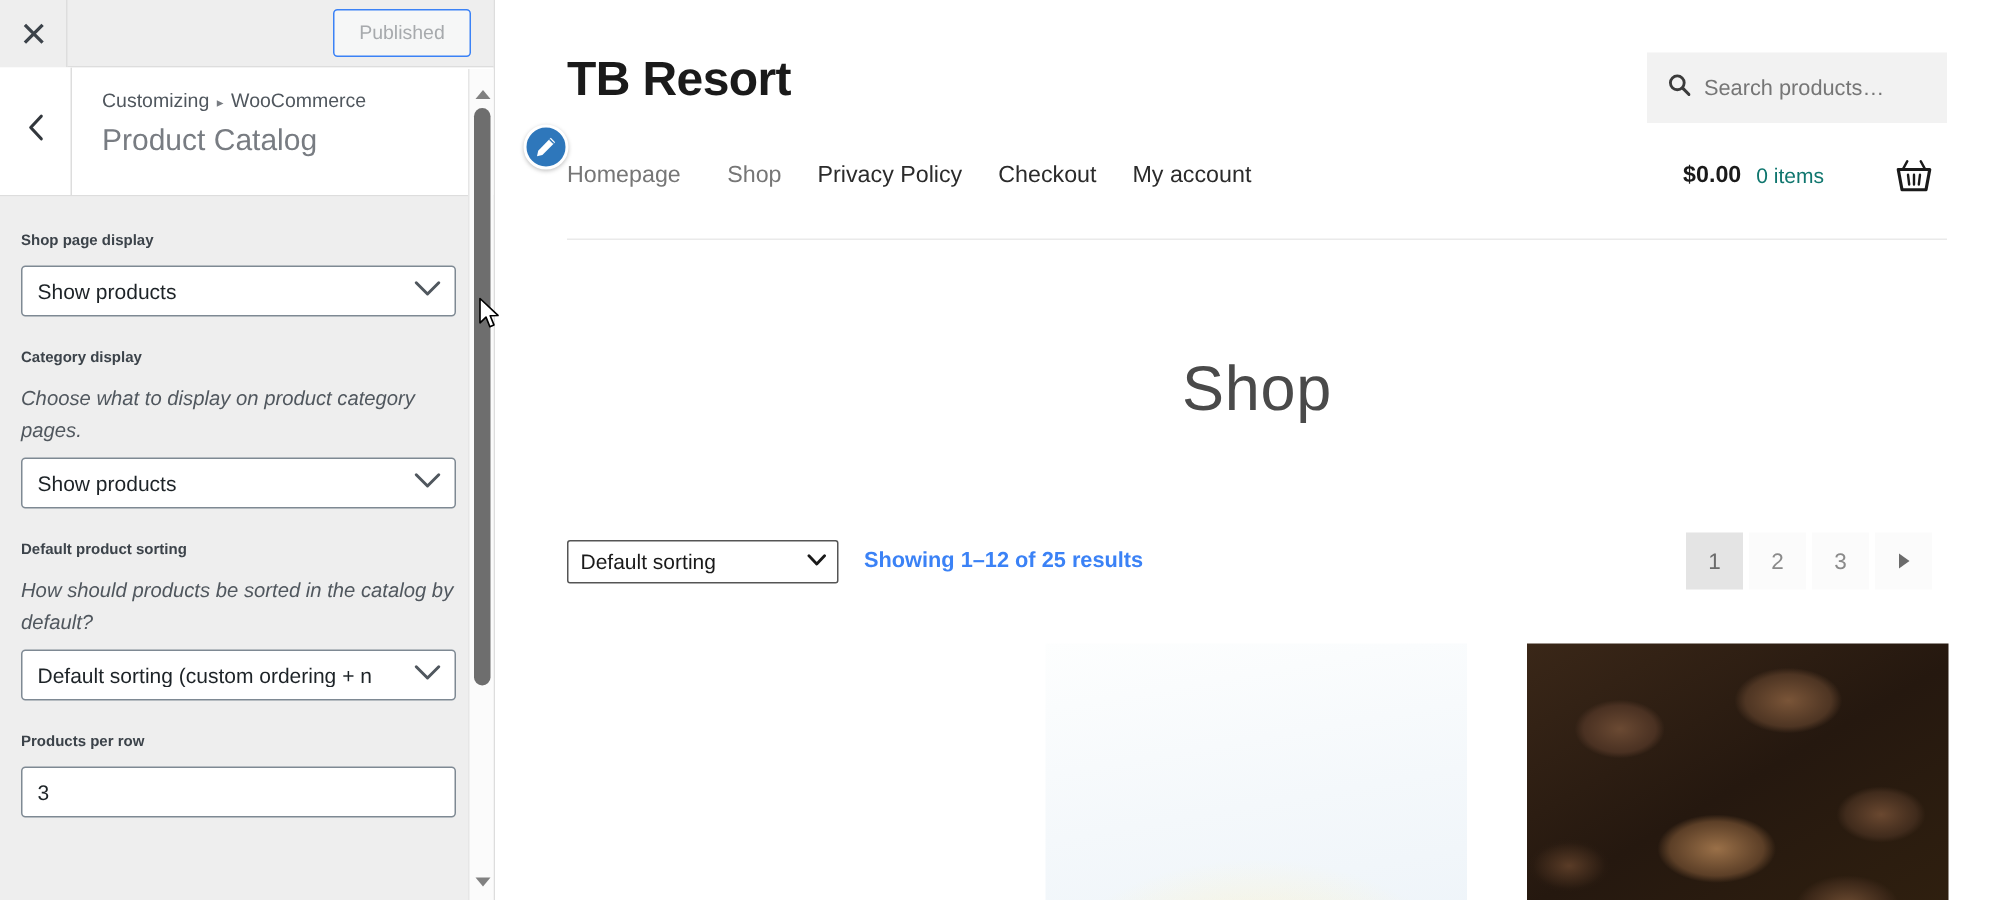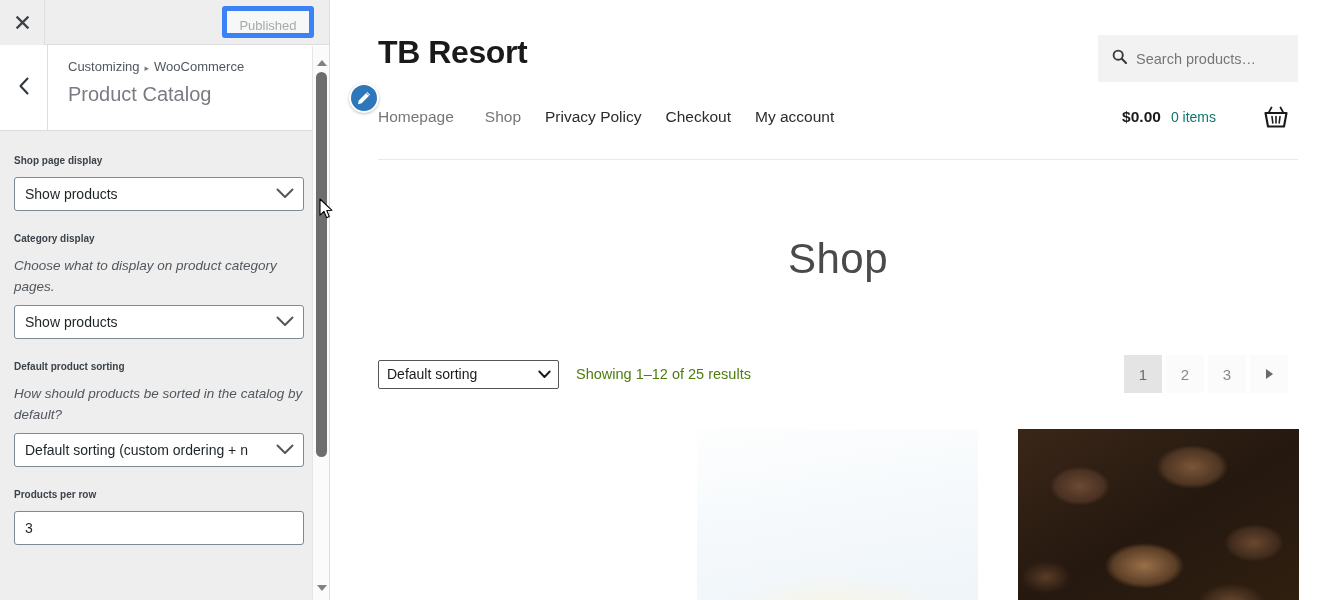--- a/index.html
+++ b/index.html
@@ -39,21 +39,21 @@
   }
   .cz-close svg { display: block; }
   .cz-topbar-right {
     flex: 1; height: 100%;
     display: flex; align-items: center; justify-content: flex-end;
     padding-right: 15px;
   }
   .cz-publish {
     min-width: 92px; height: 32px;
     background: #f6f7f7;
-    border: 5px solid #3b82f6;
+    border: 1px solid #3b82f6;
     border-radius: 3px;
     color: #a7aaad;
     font-size: 13px;
     line-height: 30px;
     text-align: center;
     padding: 0 12px;
     cursor: default;
     font-family: "Liberation Sans", sans-serif;
   }
 
@@ -301,21 +301,21 @@
     width: 181px; height: 29px;
     background: #ffffff;
     border: 1px solid #555555;
     border-radius: 2px;
     display: flex; align-items: center;
     padding: 0 26px 0 8px;
     cursor: pointer;
   }
   .ordering .txt { font-size: 14px; color: #1a1a1a; white-space: nowrap; }
   .ordering .chev { position: absolute; right: 7px; top: 50%; transform: translateY(-50%); }
-  .result-count { font-size: 14.5px; color: #4d7c0f; }
+  .result-count { font-size: 14.5px; color: #3b82f6; font-weight: bold; }
 
   .pagination { display: flex; align-items: center; gap: 4px; padding-right: 10px; }
   .pg {
     width: 38px; height: 38px;
     display: flex; align-items: center; justify-content: center;
     background: #fbfbfb;
     font-size: 15px;
     color: #8a8a8a;
     cursor: pointer;
     text-decoration: none;

